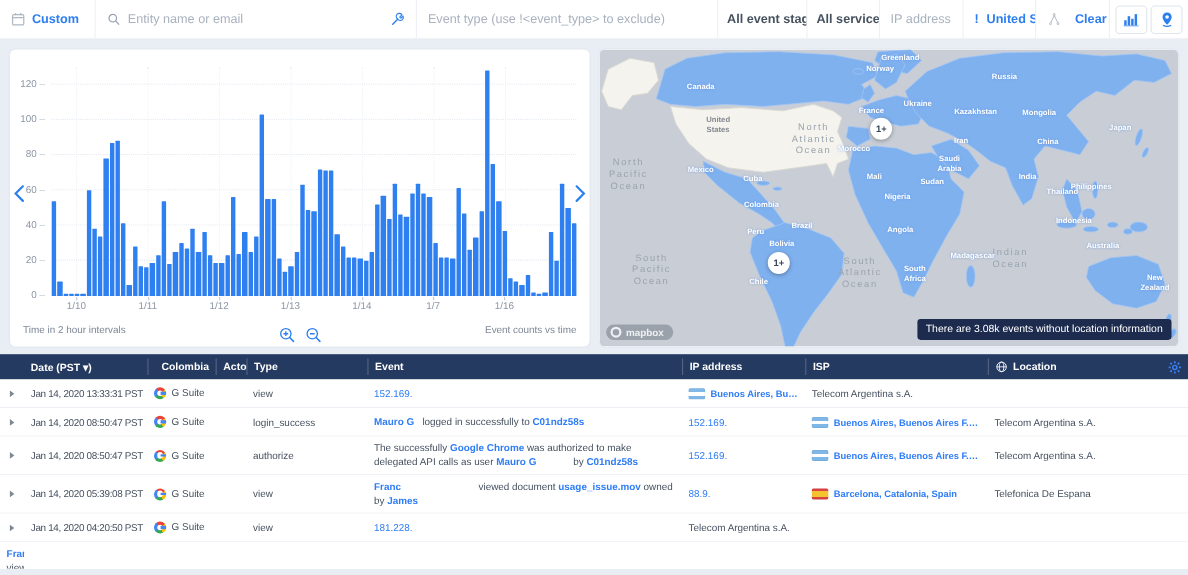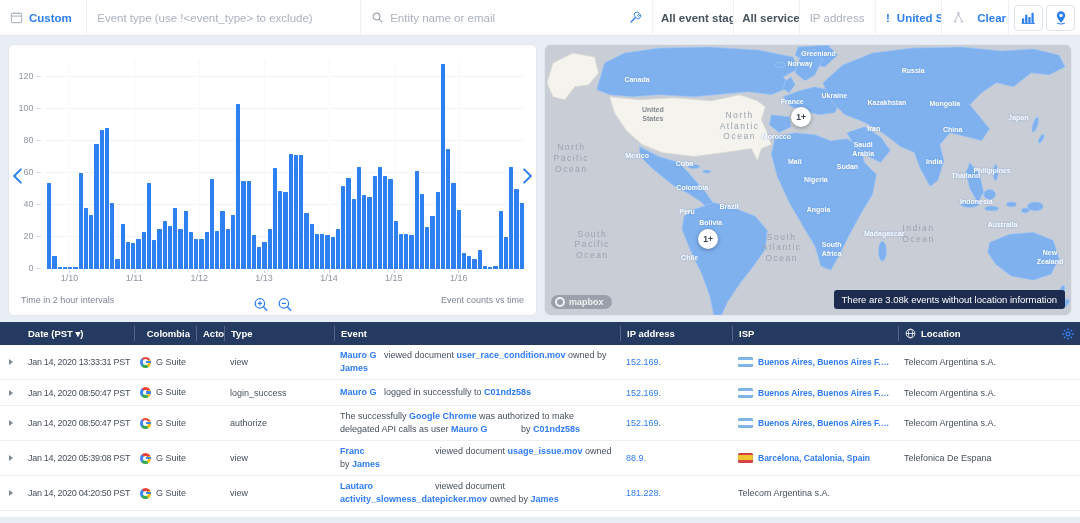--- a/index.html
+++ b/index.html
@@ -106,33 +106,33 @@
   <div class="toolbar">
     <div class="titem t-custom">
       <svg width="13" height="13" viewBox="0 0 14 14">
           <rect x="1.5" y="2.5" width="11" height="10" rx="1.2" fill="none" stroke="#aeb7c2" stroke-width="1.2"></rect>
           <line x1="1.5" y1="5.5" x2="12.5" y2="5.5" stroke="#aeb7c2" stroke-width="1.2"></line>
           <line x1="4.5" y1="1" x2="4.5" y2="3" stroke="#aeb7c2" stroke-width="1.2"></line>
           <line x1="9.5" y1="1" x2="9.5" y2="3" stroke="#aeb7c2" stroke-width="1.2"></line>
         </svg>
       <span>Custom</span>
     </div>
-    <div class="titem t-etype">
-      <span class="ph">Event type (use !&lt;event_type&gt; to exclude)</span>
-    </div>
     <div class="titem t-entity">
       <svg width="13" height="13" viewBox="0 0 16 16">
           <circle cx="6.8" cy="6.8" r="4.2" fill="none" stroke="#98a2b0" stroke-width="1.4"></circle>
           <line x1="10" y1="10" x2="14" y2="14" stroke="#98a2b0" stroke-width="1.4"></line>
         </svg>
       <span class="ph">Entity name or email</span>
       <svg width="13" height="13" viewBox="0 0 16 16">
           <path d="M2.5 13.5 L8 8" stroke="#2d7ff0" stroke-width="1.6" stroke-linecap="round"></path>
           <path d="M8.2 7.8 a3.4 3.4 0 1 1 4.6-4.6 l-2.4 2.4 1.2 1.2 2.4-2.4 a3.4 3.4 0 0 1 -4.6 4.6z" fill="none" stroke="#2d7ff0" stroke-width="1.2"></path>
         </svg>
+    </div>
+    <div class="titem t-etype">
+      <span class="ph">Event type (use !&lt;event_type&gt; to exclude)</span>
     </div>
     <div class="titem t-stages">
       <span>All event stages</span>
     </div>
     <div class="titem t-services">
       <span>All services</span>
     </div>
     <div class="titem t-ip">
       <span class="ph">IP address</span>
     </div>
@@ -293,21 +293,21 @@
             <div class="bar" style="height: 38.4615%; background: rgb(46, 127, 240);"></div>
             <div class="bar" style="height: 31.5385%; background: rgb(46, 127, 240);"></div>
           </div>
       </div>
       <div class="xaxis">
           <div class="xlab" style="left: 4.7%;">1/10</div>
           <div class="xlab" style="left: 18.3%;">1/11</div>
           <div class="xlab" style="left: 31.9%;">1/12</div>
           <div class="xlab" style="left: 45.5%;">1/13</div>
           <div class="xlab" style="left: 59.1%;">1/14</div>
-          <div class="xlab" style="left: 72.7%;">1/15</div>
+          <div class="xlab" style="left: 72.7%;">1/7</div>
           <div class="xlab" style="left: 86.3%;">1/16</div>
         </div>
       <div class="chart-foot-l">Time in 2 hour intervals</div>
       <div class="chart-foot-r">Event counts vs time</div>
       <div class="chev l">
         <svg width="11" height="18" viewBox="0 0 10 16">
             <polyline points="8,2 2,8 8,14" fill="none" stroke="#2d7ff0" stroke-width="1.8" stroke-linecap="round"></polyline>
           </svg>
       </div>
       <div class="chev r">
@@ -489,21 +489,20 @@
           <div class="td exp">
             <span class="tri"></span>
           </div>
           <div class="td date">Jan 14, 2020 13:33:31 PST</div>
           <div class="td svc">
             <span class="glogo"></span>
             <span>G Suite</span>
           </div>
           <div class="td"></div>
           <div class="td">view</div>
-          <div class="td evt"><span class="lnk actor-gap" style="width: 44px;">Mauro G</span><span>viewed document </span><span class="lnk">user_race_condition.mov</span><span> owned by </span><span class="lnk">James</span></div>
           <div class="td ip">152.169.</div>
           <div class="td loc">
             <span class="flag ar"></span>
             <span class="loctext">Buenos Aires, Buenos Aires F.D., Argentina</span>
           </div>
           <div class="td">Telecom Argentina s.A.</div>
           <div class="td"></div>
         </div>
         <div class="trow">
           <div class="td exp">
@@ -569,21 +568,20 @@
           <div class="td exp">
             <span class="tri"></span>
           </div>
           <div class="td date">Jan 14, 2020 04:20:50 PST</div>
           <div class="td svc">
             <span class="glogo"></span>
             <span>G Suite</span>
           </div>
           <div class="td"></div>
           <div class="td">view</div>
-          <div class="td evt"><span class="lnk actor-gap" style="width: 95px;">Lautaro</span><span>viewed document </span><span class="lnk">activity_slowness_datepicker.mov</span><span> owned by </span><span class="lnk">James</span></div>
           <div class="td ip">181.228.</div>
           <div class="td">Telecom Argentina s.A.</div>
           <div class="td"></div>
         </div>
         <div class="trow">
           <div class="td evt"><span class="lnk actor-gap" style="width: 95px;">Franc</span><span>viewed document </span><span class="lnk">Analytics Technical Implementatin Research</span></div>
         </div>
       </div>
   </div>
 

